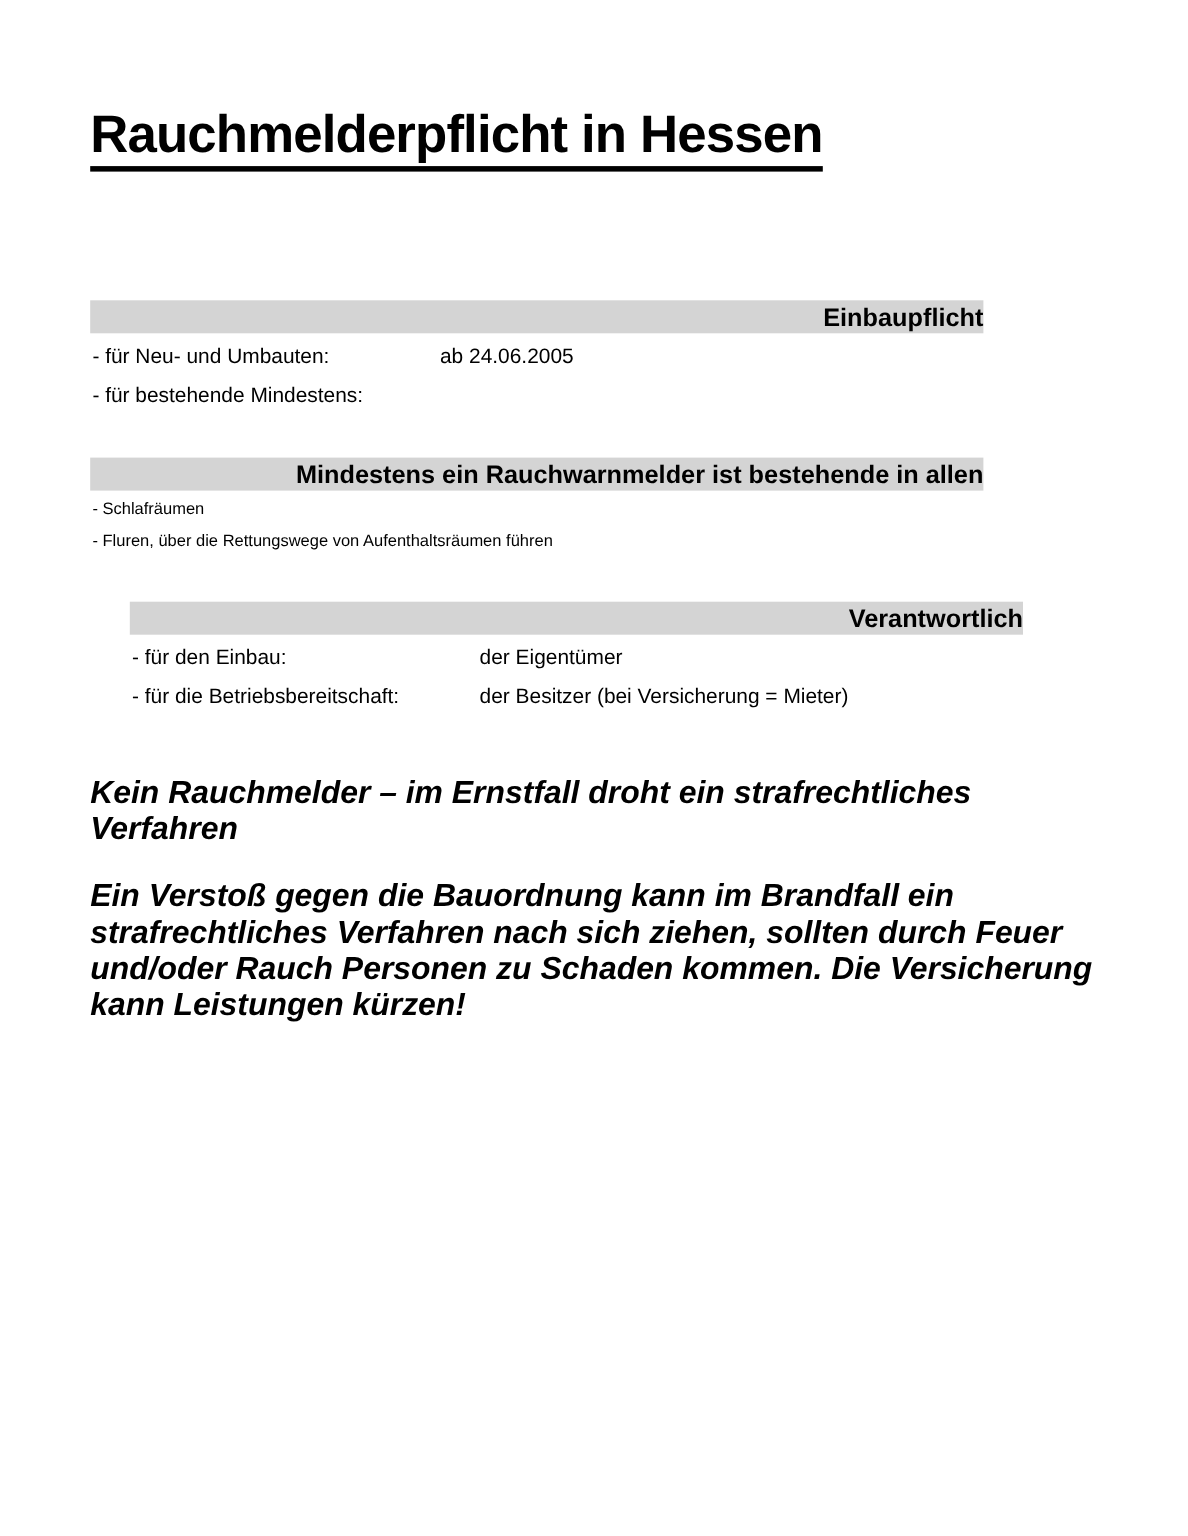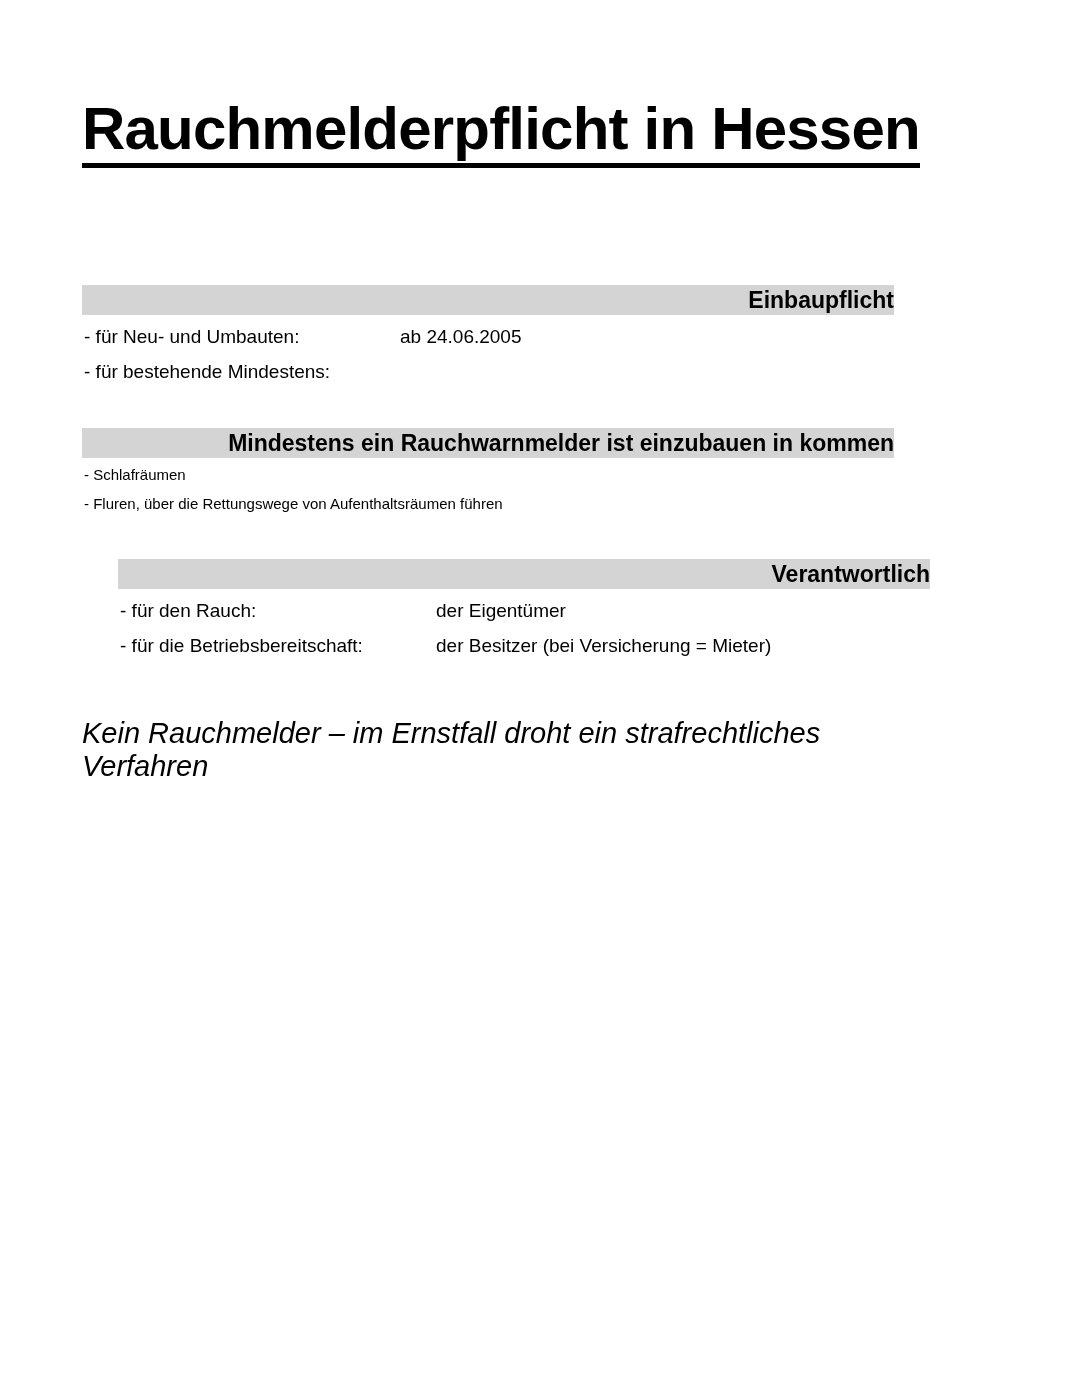--- a/index.html
+++ b/index.html
@@ -17,21 +17,21 @@
     position: relative;
     width: 1080px;
     height: 1396px;
     background: #ffffff;
   }
   .doc-title {
     margin: 99px 0 0 82px;
   }
   .doc-title .title-text {
     display: inline-block;
-    font-size: 60px;
+    font-size: 48px;
     font-weight: bold;
     letter-spacing: -0.8px;
     line-height: 1;
     border-bottom: 5px solid #000000;
     padding-bottom: 4px;
   }
   .content {
     margin-left: 82px;
   }
   .section {
@@ -62,21 +62,21 @@
   .row .value { flex: 1 1 auto; white-space: nowrap; }
   .bold { font-weight: bold; }
   .rows-tight { margin-top: 2px; padding-left: 2px; }
   .rows-tight .item {
     font-size: 15px;
     line-height: 29px;
     white-space: nowrap;
   }
   .warning {
     font-size: 29px;
-    font-weight: normal;
+    font-weight: bold;
     font-style: italic;
     line-height: 33px;
     white-space: pre-line;
     width: 950px;
   }
   .warning-1 { margin-top: 54px; }
   .warning-2 { margin-top: 28px; }
 </style>
 </head>
 <body>
@@ -94,39 +94,43 @@
           <span class="label">- für Neu- und Umbauten:</span>
           <span class="value">ab 24.06.2005</span>
         </div>
         <div class="row">
           <span class="label">- für bestehende Mindestens:</span>
         </div>
       </div>
     </div>
 
     <div class="section sec-mindestens">
-      <div class="section-header">Mindestens ein Rauchwarnmelder ist einzubauen in kommen</div>
+      <div class="section-header">Mindestens ein Rauchwarnmelder ist bestehende in allen</div>
       <div class="rows-tight">
         <div class="item">- Schlafräumen</div>
         <div class="item">- Fluren, über die Rettungswege von Aufenthaltsräumen führen</div>
       </div>
     </div>
 
     <div class="section sec-verantwortlich">
       <div class="section-header">Verantwortlich</div>
       <div class="rows-spaced">
         <div class="row">
-          <span class="label">- für den Rauch:</span>
+          <span class="label">- für den Einbau:</span>
           <span class="value">der Eigentümer</span>
         </div>
         <div class="row">
           <span class="label">- für die Betriebsbereitschaft:</span>
           <span class="value">der Besitzer (bei Versicherung = Mieter)</span>
         </div>
       </div>
     </div>
 
     <div class="warning warning-1">Kein Rauchmelder – im Ernstfall droht ein strafrechtliches
 Verfahren</div>
 
+    <div class="warning warning-2">Ein Verstoß gegen die Bauordnung kann im Brandfall ein
+strafrechtliches Verfahren nach sich ziehen, sollten durch Feuer
+und/oder Rauch Personen zu Schaden kommen. Die Versicherung
+kann Leistungen kürzen!</div>
 
   </div>
 </div>
 
 </body></html>

